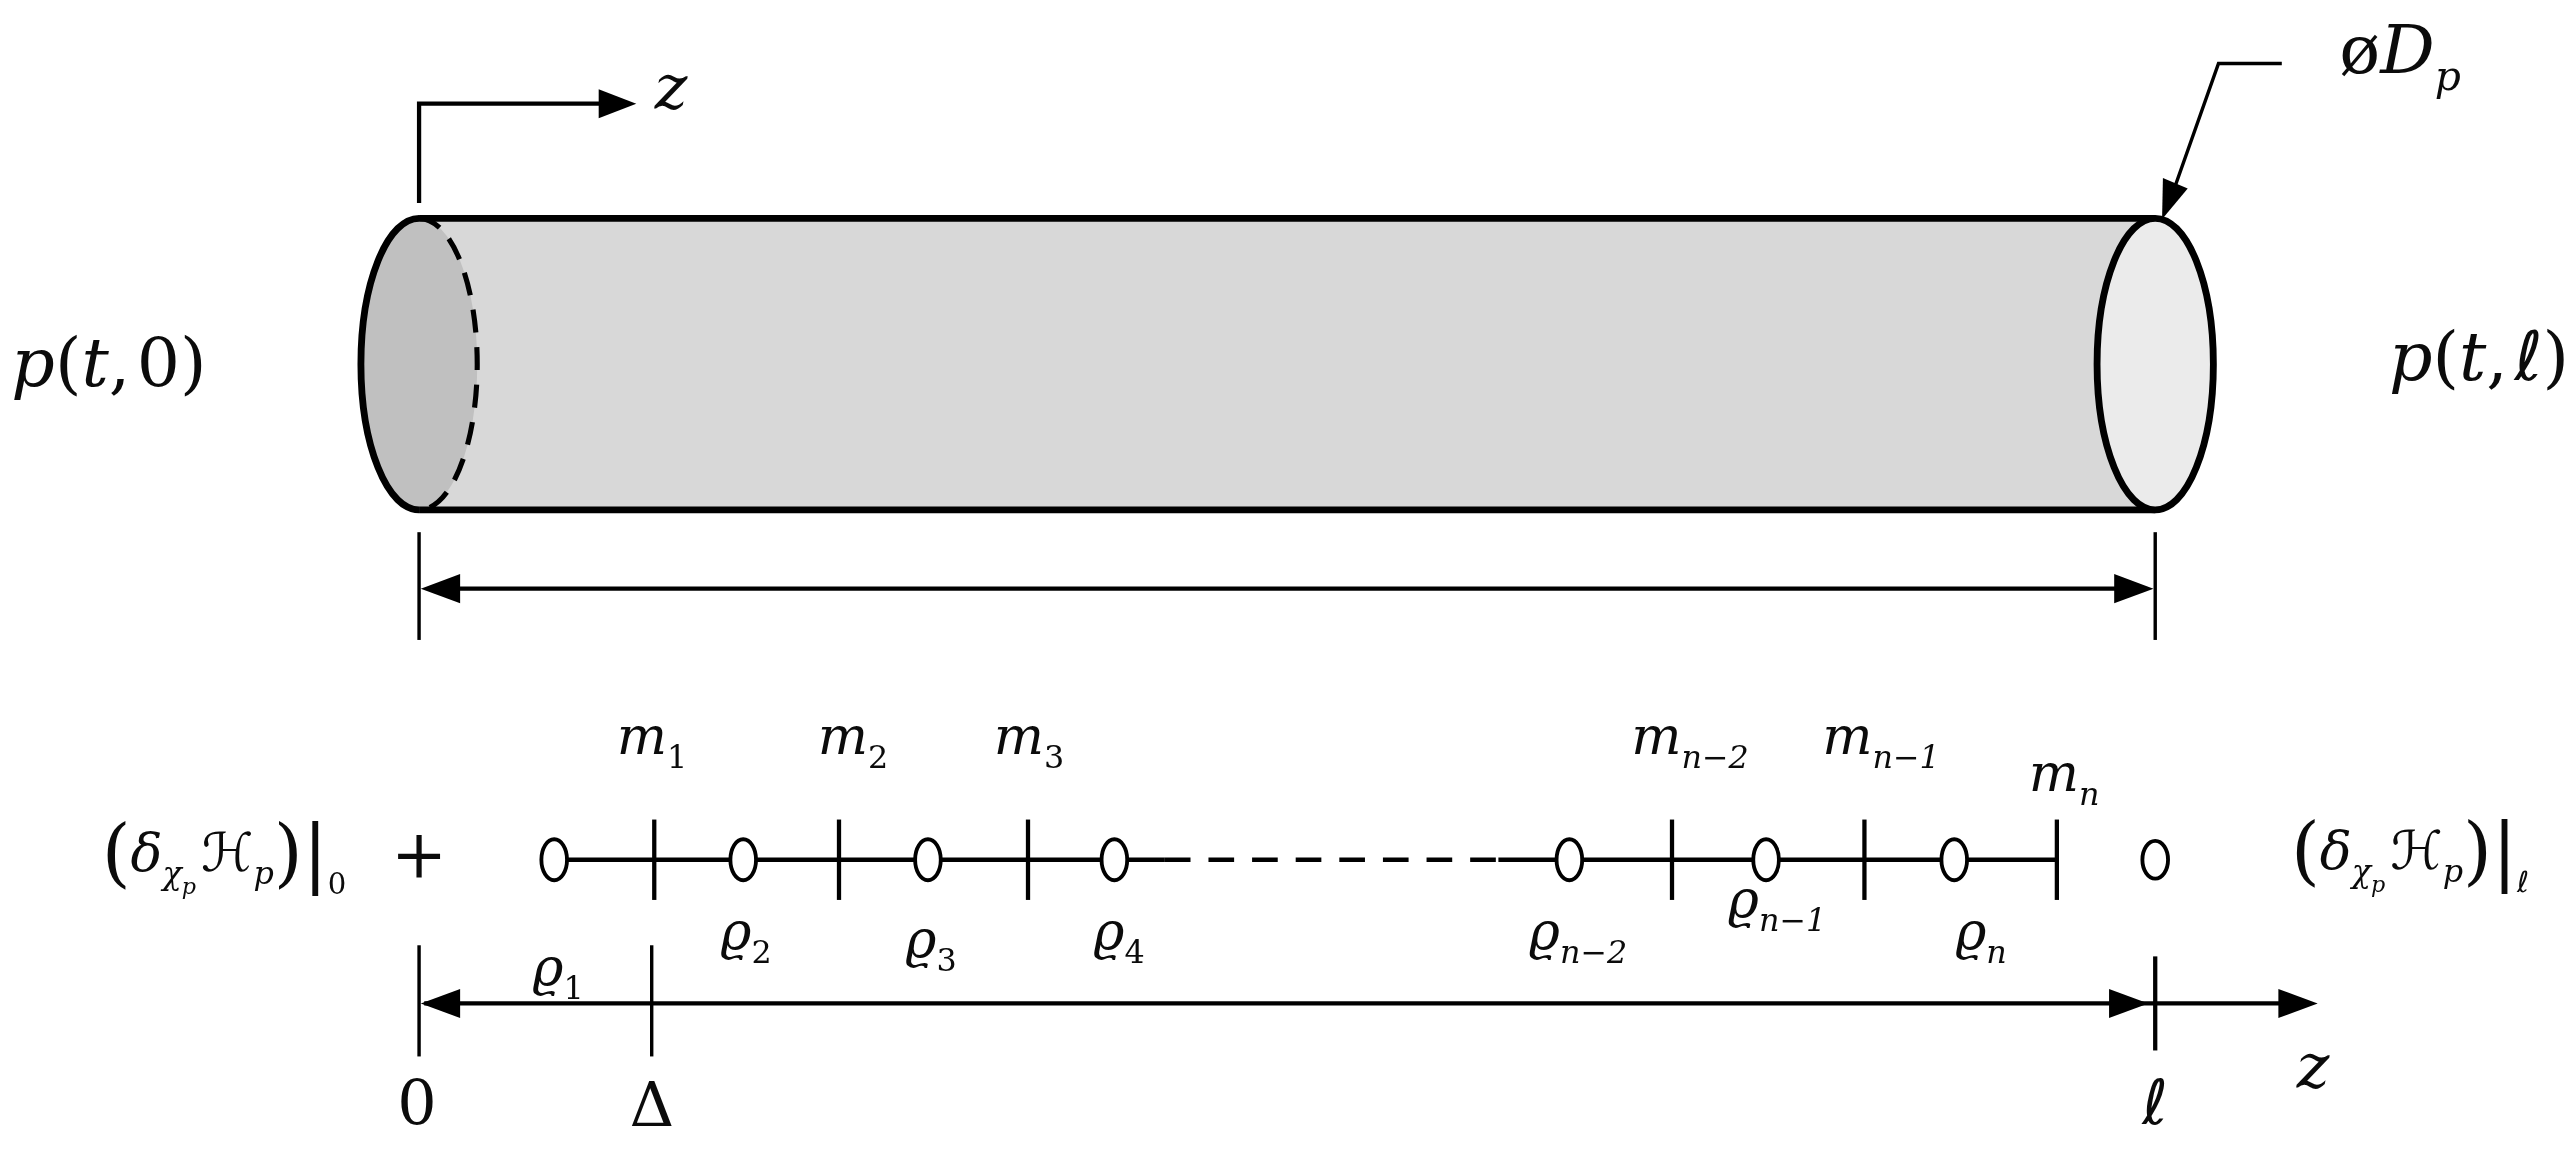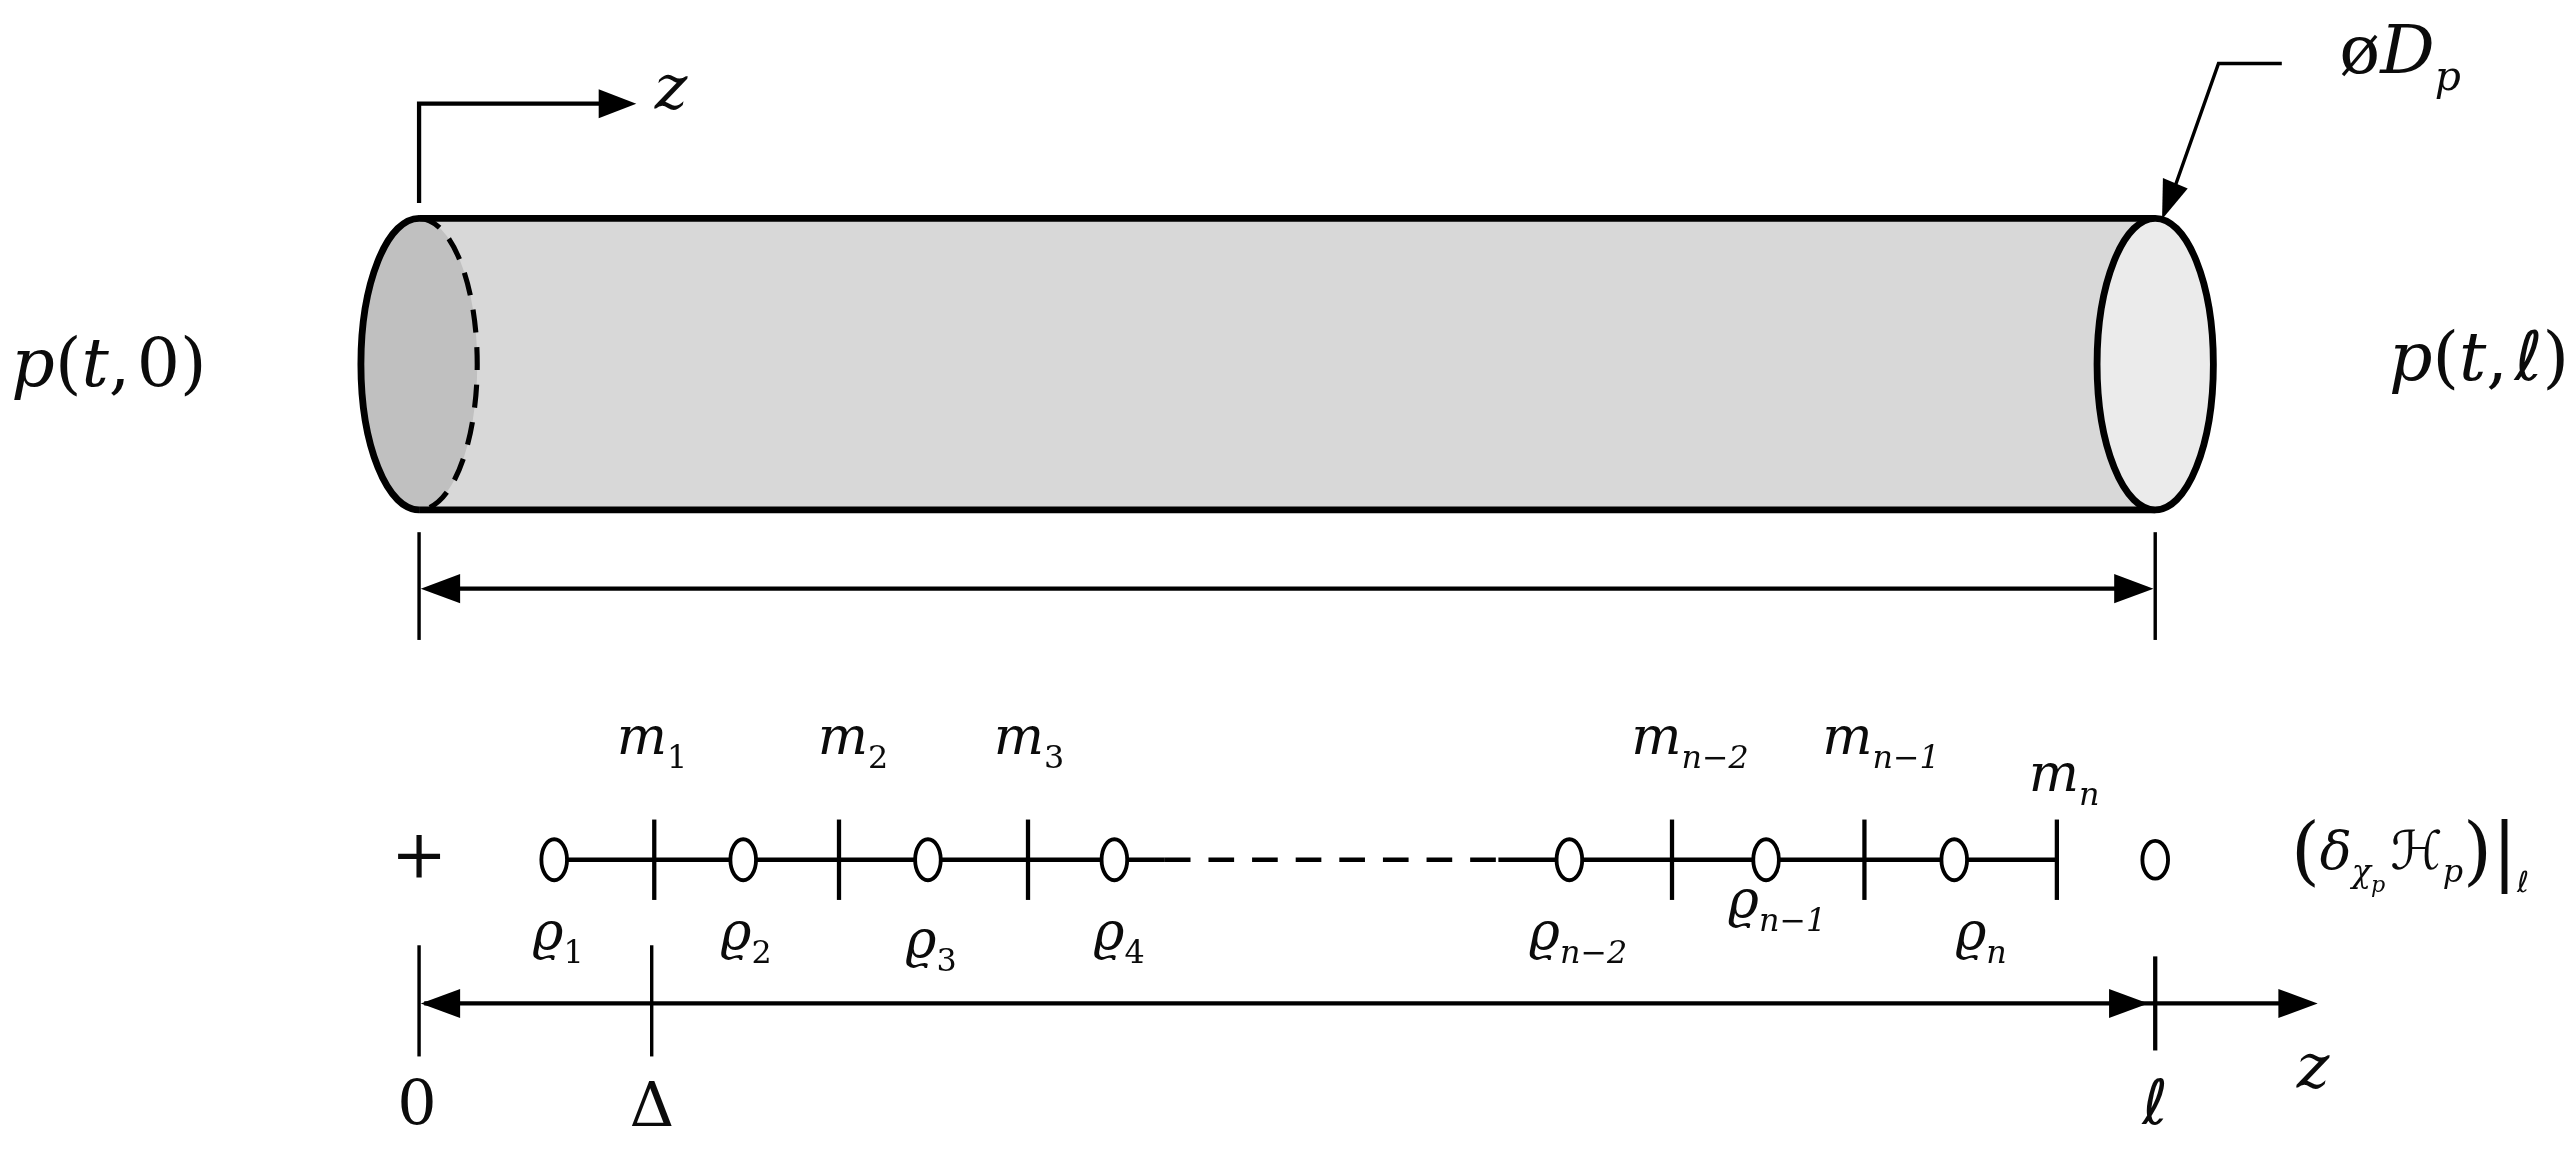--- a/index.html
+++ b/index.html
@@ -80,31 +80,32 @@
     <polygon points="2512,1173 2466,1156 2466,1190" fill="#000"></polygon>
     <polygon points="2710,1173 2664,1156 2664,1190" fill="#000"></polygon>
   </svg>
 
   <div class="lbl f-main" style="left:109px;top:363px;"><span class="seg it">p</span><span class="seg ">(</span><span class="seg it">t</span><span class="seg ">,</span><span class="seg thin"> </span><span class="seg ">0</span><span class="seg ">)</span></div>
   <div class="lbl f-main" style="left:2479px;top:357px;"><span class="seg it">p</span><span class="seg ">(</span><span class="seg it">t</span><span class="seg ">,</span><span class="seg thin"> </span><span class="seg it">ℓ</span><span class="seg ">)</span></div>
   <div class="lbl f-main" style="left:2400px;top:56px;"><span class="seg ">ø</span><span class="seg it">D</span><span class="seg sub it">p</span></div>
   <div class="lbl f-axis" style="left:671px;top:87px;"><span class="seg it">z</span></div>
   <div class="lbl f-axis" style="left:2313px;top:1066px;"><span class="seg it">z</span></div>
 
+  <div class="lbl f-bound" style="left:224px;top:857px;"><span class="seg big">(</span><span class="seg it">δ</span><span class="seg sub it">χ</span><span class="seg subsub it">p</span><span class="seg thin"> </span><span class="seg it">ℋ</span><span class="seg sub it">p</span><span class="seg big">)</span><span class="seg big">|</span><span class="seg lowsub">0</span></div>
   <div class="lbl f-plus" style="left:419px;top:855px;">+</div>
   <div class="lbl f-bound" style="left:2410px;top:855px;text-align:right;"><span class="seg big">(</span><span class="seg it">δ</span><span class="seg sub it">χ</span><span class="seg subsub it">p</span><span class="seg thin"> </span><span class="seg it">ℋ</span><span class="seg sub it">p</span><span class="seg big">)</span><span class="seg big">|</span><span class="seg lowsub it">ℓ</span></div>
 
   <div class="lbl f-node" style="left:652px;top:741px;"><span class="seg it">m</span><span class="seg sub">1</span></div>
   <div class="lbl f-node" style="left:840px;top:741px;margin-left:13px;"><span class="seg it">m</span><span class="seg sub">2</span></div>
   <div class="lbl f-node" style="left:1029px;top:741px;"><span class="seg it">m</span><span class="seg sub">3</span></div>
   <div class="lbl f-node" style="left:1690px;top:741px;"><span class="seg it">m</span><span class="seg sub it">n−2</span></div>
   <div class="lbl f-node" style="left:1881px;top:741px;"><span class="seg it">m</span><span class="seg sub it">n−1</span></div>
   <div class="lbl f-node" style="left:2064px;top:741px;margin-top:37px;"><span class="seg it">m</span><span class="seg sub it">n</span></div>
 
-  <div class="lbl f-node" style="left:558px;top:936px;text-align:center;"><span class="seg it">ϱ</span><span class="seg sub">1</span></div>
+  <div class="lbl f-node" style="left:558px;top:972px;text-align:center;"><span class="seg it">ϱ</span><span class="seg sub">1</span></div>
   <div class="lbl f-node" style="left:746px;top:936px;"><span class="seg it">ϱ</span><span class="seg sub">2</span></div>
   <div class="lbl f-node" style="left:931px;top:936px;margin-top:8px;"><span class="seg it">ϱ</span><span class="seg sub">3</span></div>
   <div class="lbl f-node" style="left:1119px;top:936px;"><span class="seg it">ϱ</span><span class="seg sub">4</span></div>
   <div class="lbl f-node" style="left:1578px;top:936px;"><span class="seg it">ϱ</span><span class="seg sub it">n−2</span></div>
   <div class="lbl f-node" style="left:1777px;top:904px;"><span class="seg it">ϱ</span><span class="seg sub it">n−1</span></div>
   <div class="lbl f-node" style="left:1981px;top:936px;"><span class="seg it">ϱ</span><span class="seg sub it">n</span></div>
 
   <div class="lbl f-axis" style="left:417px;top:1103px;">0</div>
   <div class="lbl f-axis" style="left:652px;top:1105px;">Δ</div>
   <div class="lbl f-axis" style="left:2155px;top:1103px;"><span class="seg it">ℓ</span></div>

